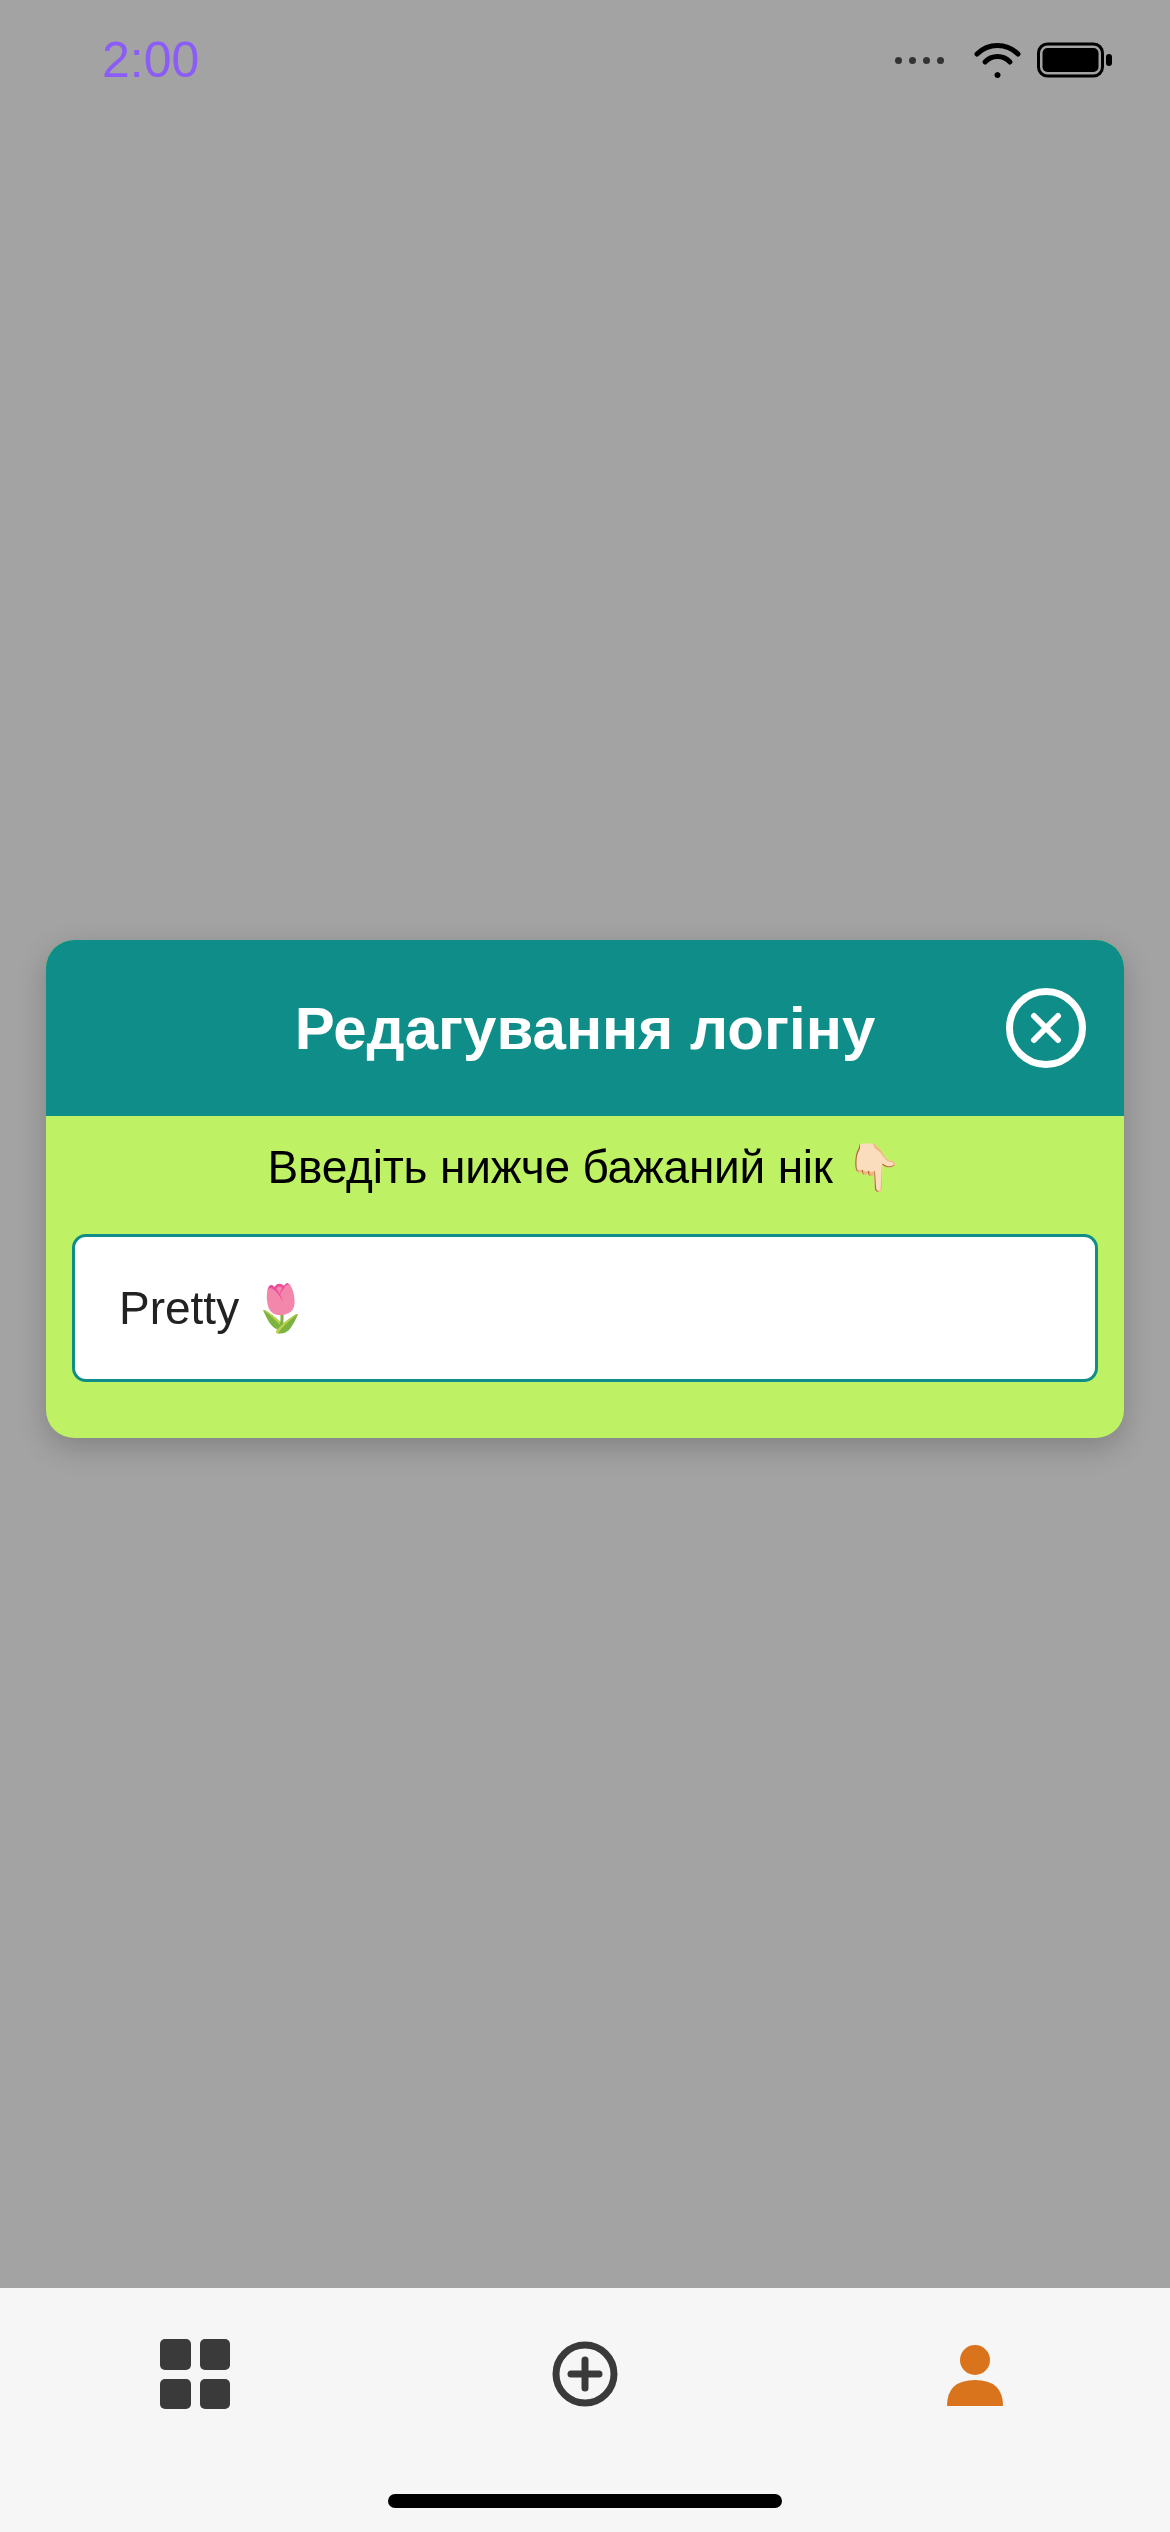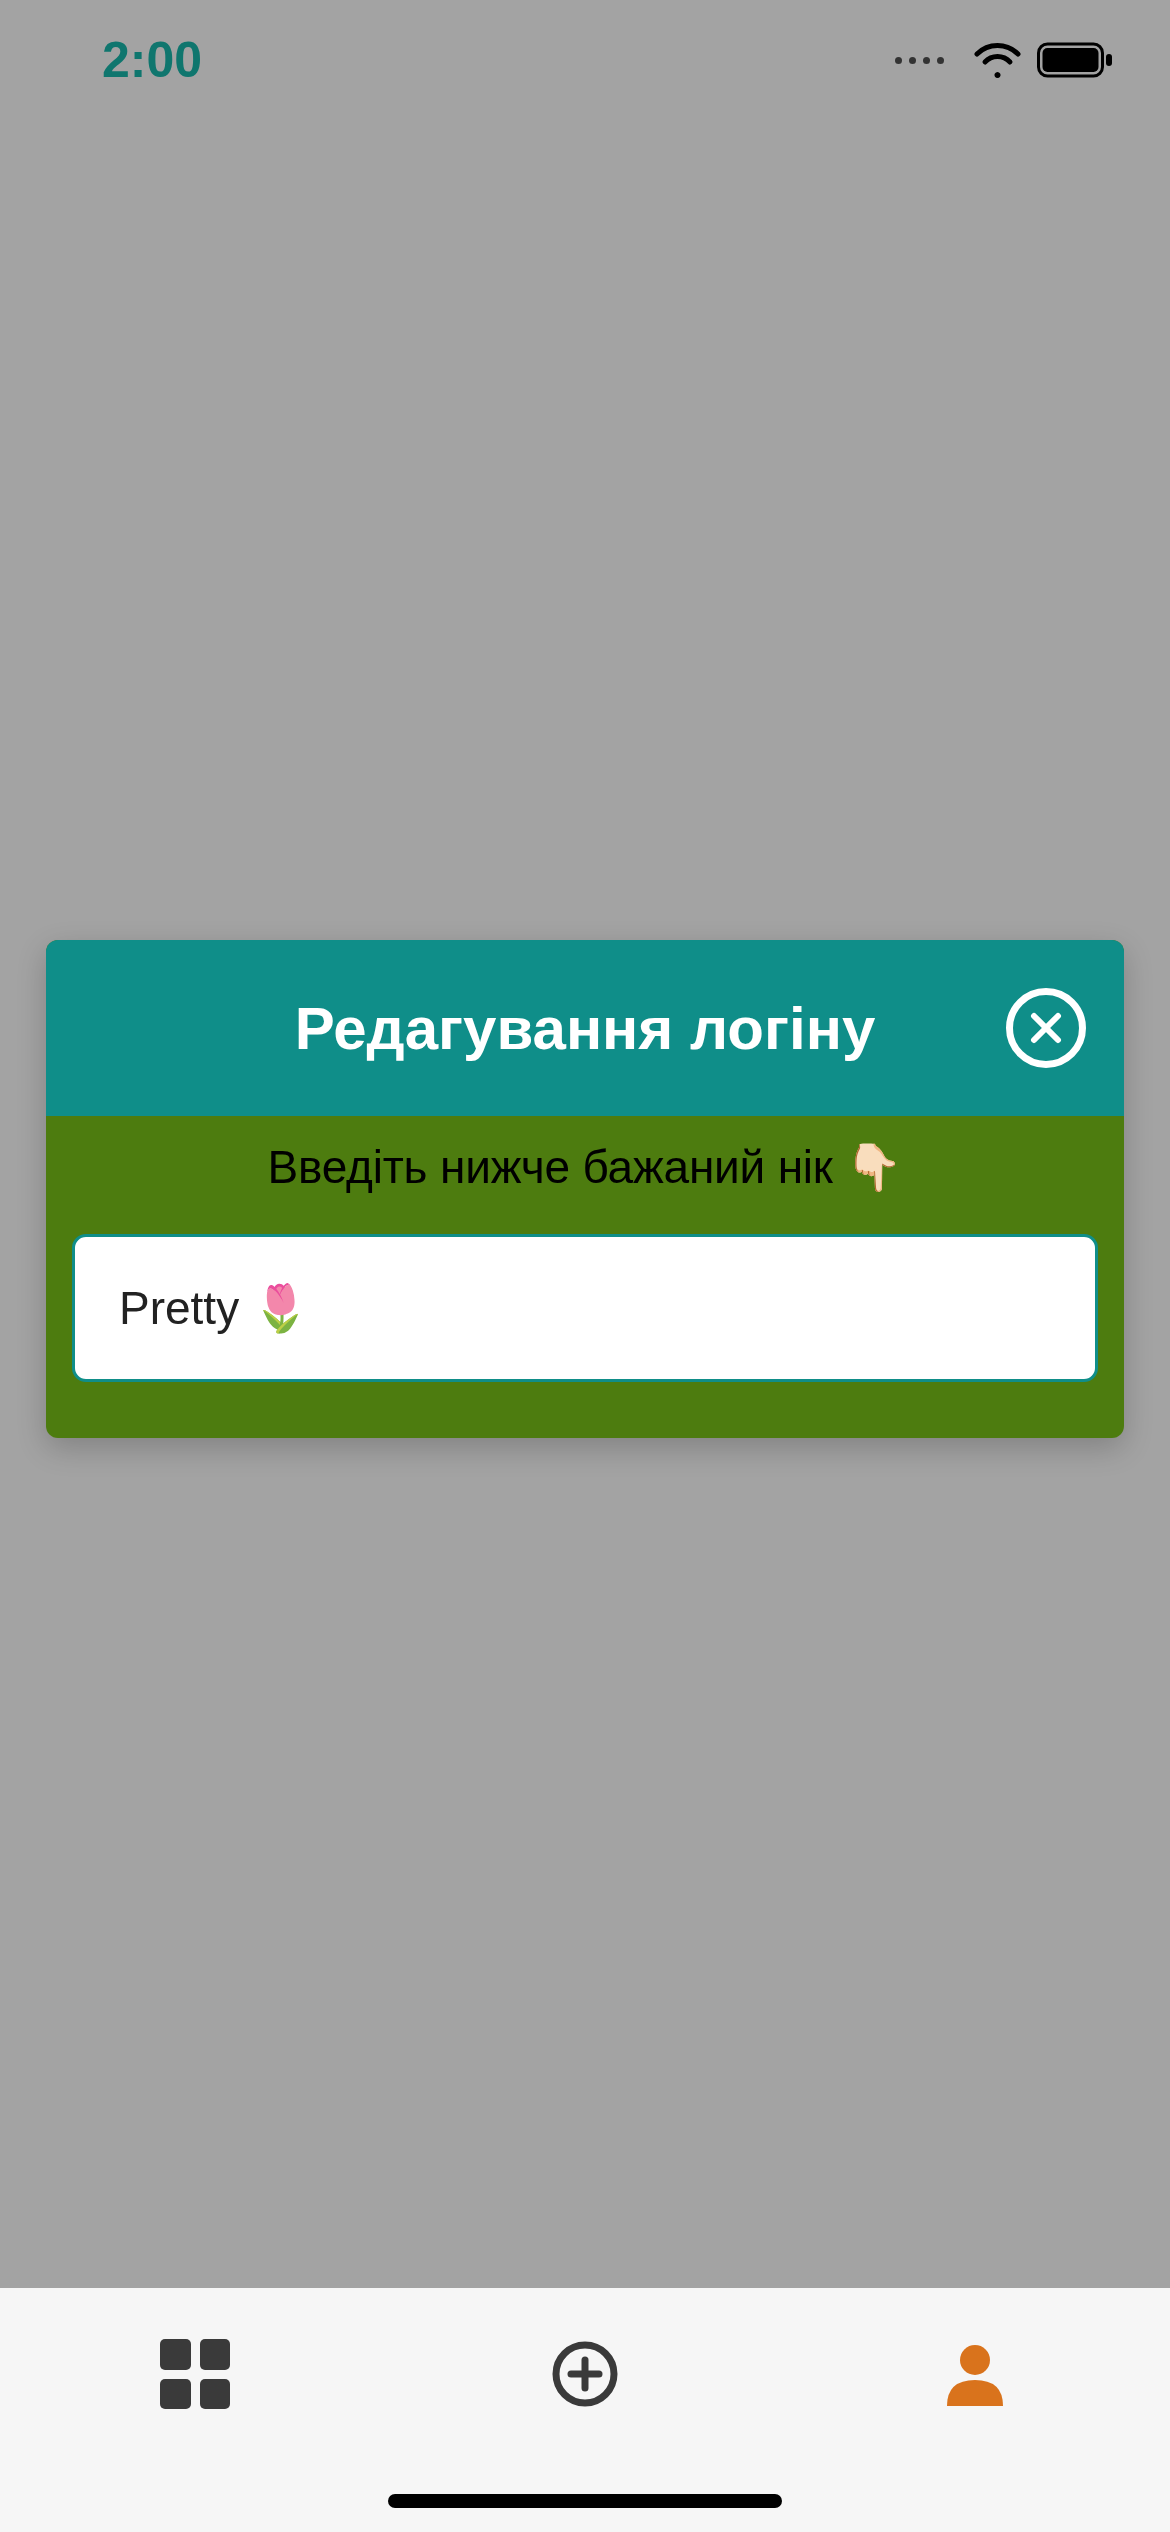--- a/index.html
+++ b/index.html
@@ -17,21 +17,21 @@
 
     
     .status-bar {
       position: absolute; top: 0; left: 0; right: 0;
       height: 120px;
       display: flex; align-items: center; justify-content: space-between;
       padding: 0 56px 0 102px;
       z-index: 3;
     }
     .status-time {
-      font-size: 50px; font-weight: 700; color: #0f766e;
+      font-size: 50px; font-weight: 400; color: #8b5cf6;
     }
     .status-right { display: flex; align-items: center; gap: 16px; }
     .status-dots { display: flex; gap: 7px; margin-right: 14px; }
     .status-dots span { width: 7px; height: 7px; border-radius: 50%; background: #333; }
     .wifi-icon { width: 47px; height: 36px; }
     .battery { width: 77px; height: 38px; position: relative; }
 
     
     .tab-bar {
       position: absolute; bottom: 0; left: 0; right: 0;
@@ -48,22 +48,22 @@
     .home-indicator {
       position: absolute; bottom: 24px; left: 50%; transform: translateX(-50%);
       width: 394px; height: 14px; background: #000; border-radius: 10px;
     }
 
     
     .modal {
       position: absolute;
       left: 46px; right: 46px;
       top: 940px;
-      background: #4d7c0f;
-      border-radius: 12px;
+      background: #bef264;
+      border-radius: 28px;
       overflow: hidden;
       box-shadow: 0 10px 30px rgba(0,0,0,0.2);
       z-index: 5;
     }
     .modal-header {
       background: #0f8e89;
       height: 176px;
       display: flex; align-items: center; justify-content: center;
       position: relative;
     }

